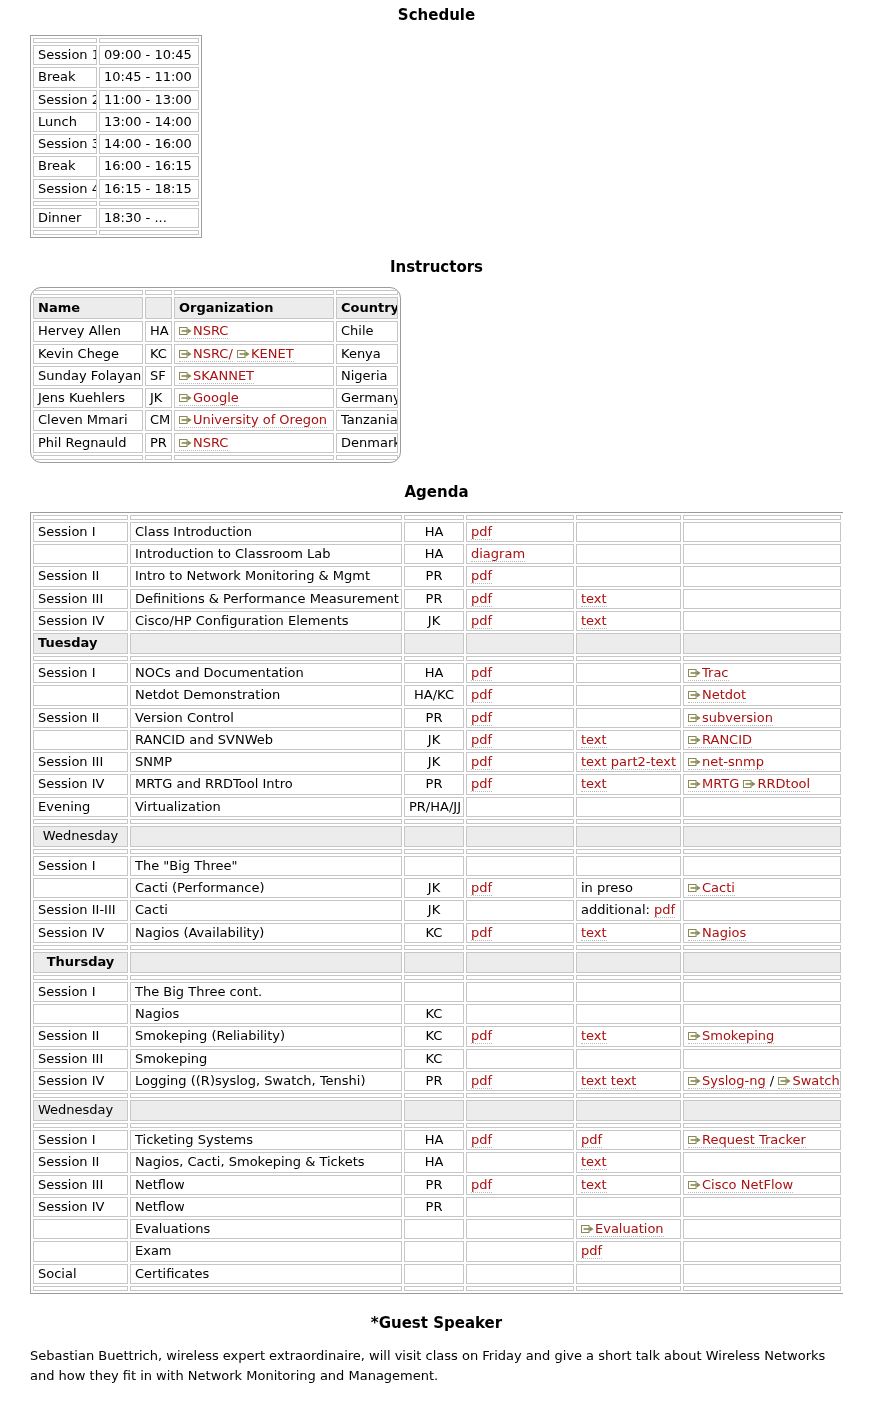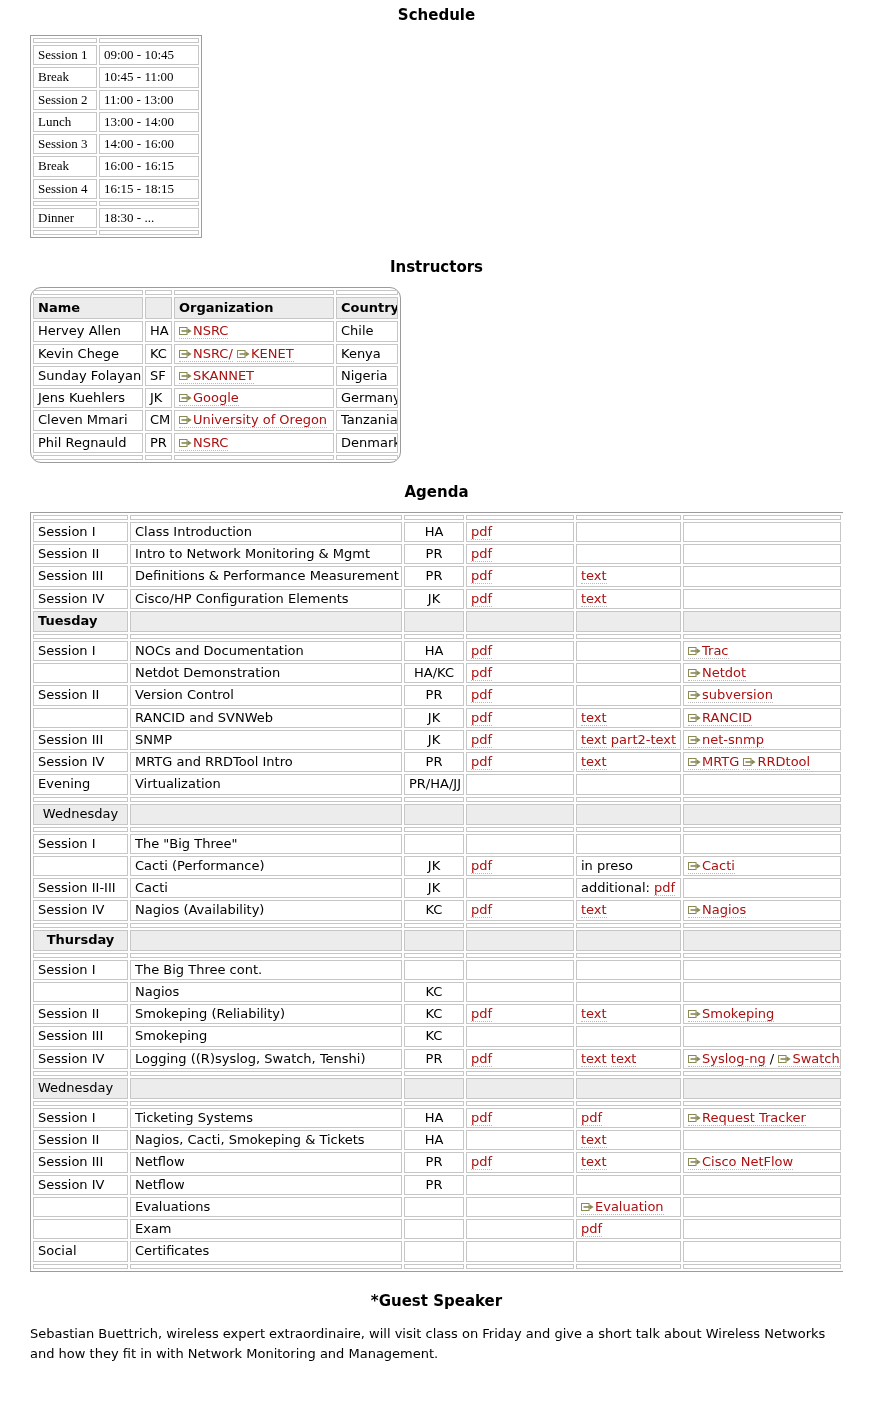--- a/index.html
+++ b/index.html
@@ -49,21 +49,21 @@
     border-bottom:1px dotted var(--underline);
     cursor:pointer;
   }
   a.wl svg{vertical-align:-1px;margin-right:1px;}
   p{margin:14px 0;line-height:1.55;}
 </style>
 </head>
 <body>
 
 <h3 class="first">Schedule</h3>
-<table style="width:172px;font-family:Liberation Serif, serif;">
+<table style="width:172px;">
   <colgroup>
       <col style="width:64px;">
       <col style="width:100px;">
     </colgroup>
   <tbody>
       <tr class="sliver">
         <td></td>
         <td></td>
       </tr>
       <tr>
@@ -224,20 +224,28 @@
       </tr>
       <tr>
         <td>Session I</td>
         <td>Class Introduction</td>
         <td class="c">HA</td>
         <td><a class="wl" href="#"><span>pdf</span></a></td>
         <td></td>
         <td></td>
       </tr>
       <tr>
+        <td></td>
+        <td>Introduction to Classroom Lab</td>
+        <td class="c">HA</td>
+        <td><a class="wl" href="#"><span>diagram</span></a></td>
+        <td></td>
+        <td></td>
+      </tr>
+      <tr>
         <td>Session II</td>
         <td>Intro to Network Monitoring &amp; Mgmt</td>
         <td class="c">PR</td>
         <td><a class="wl" href="#"><span>pdf</span></a></td>
         <td></td>
         <td></td>
       </tr>
       <tr>
         <td>Session III</td>
         <td>Definitions &amp; Performance Measurement</td>

